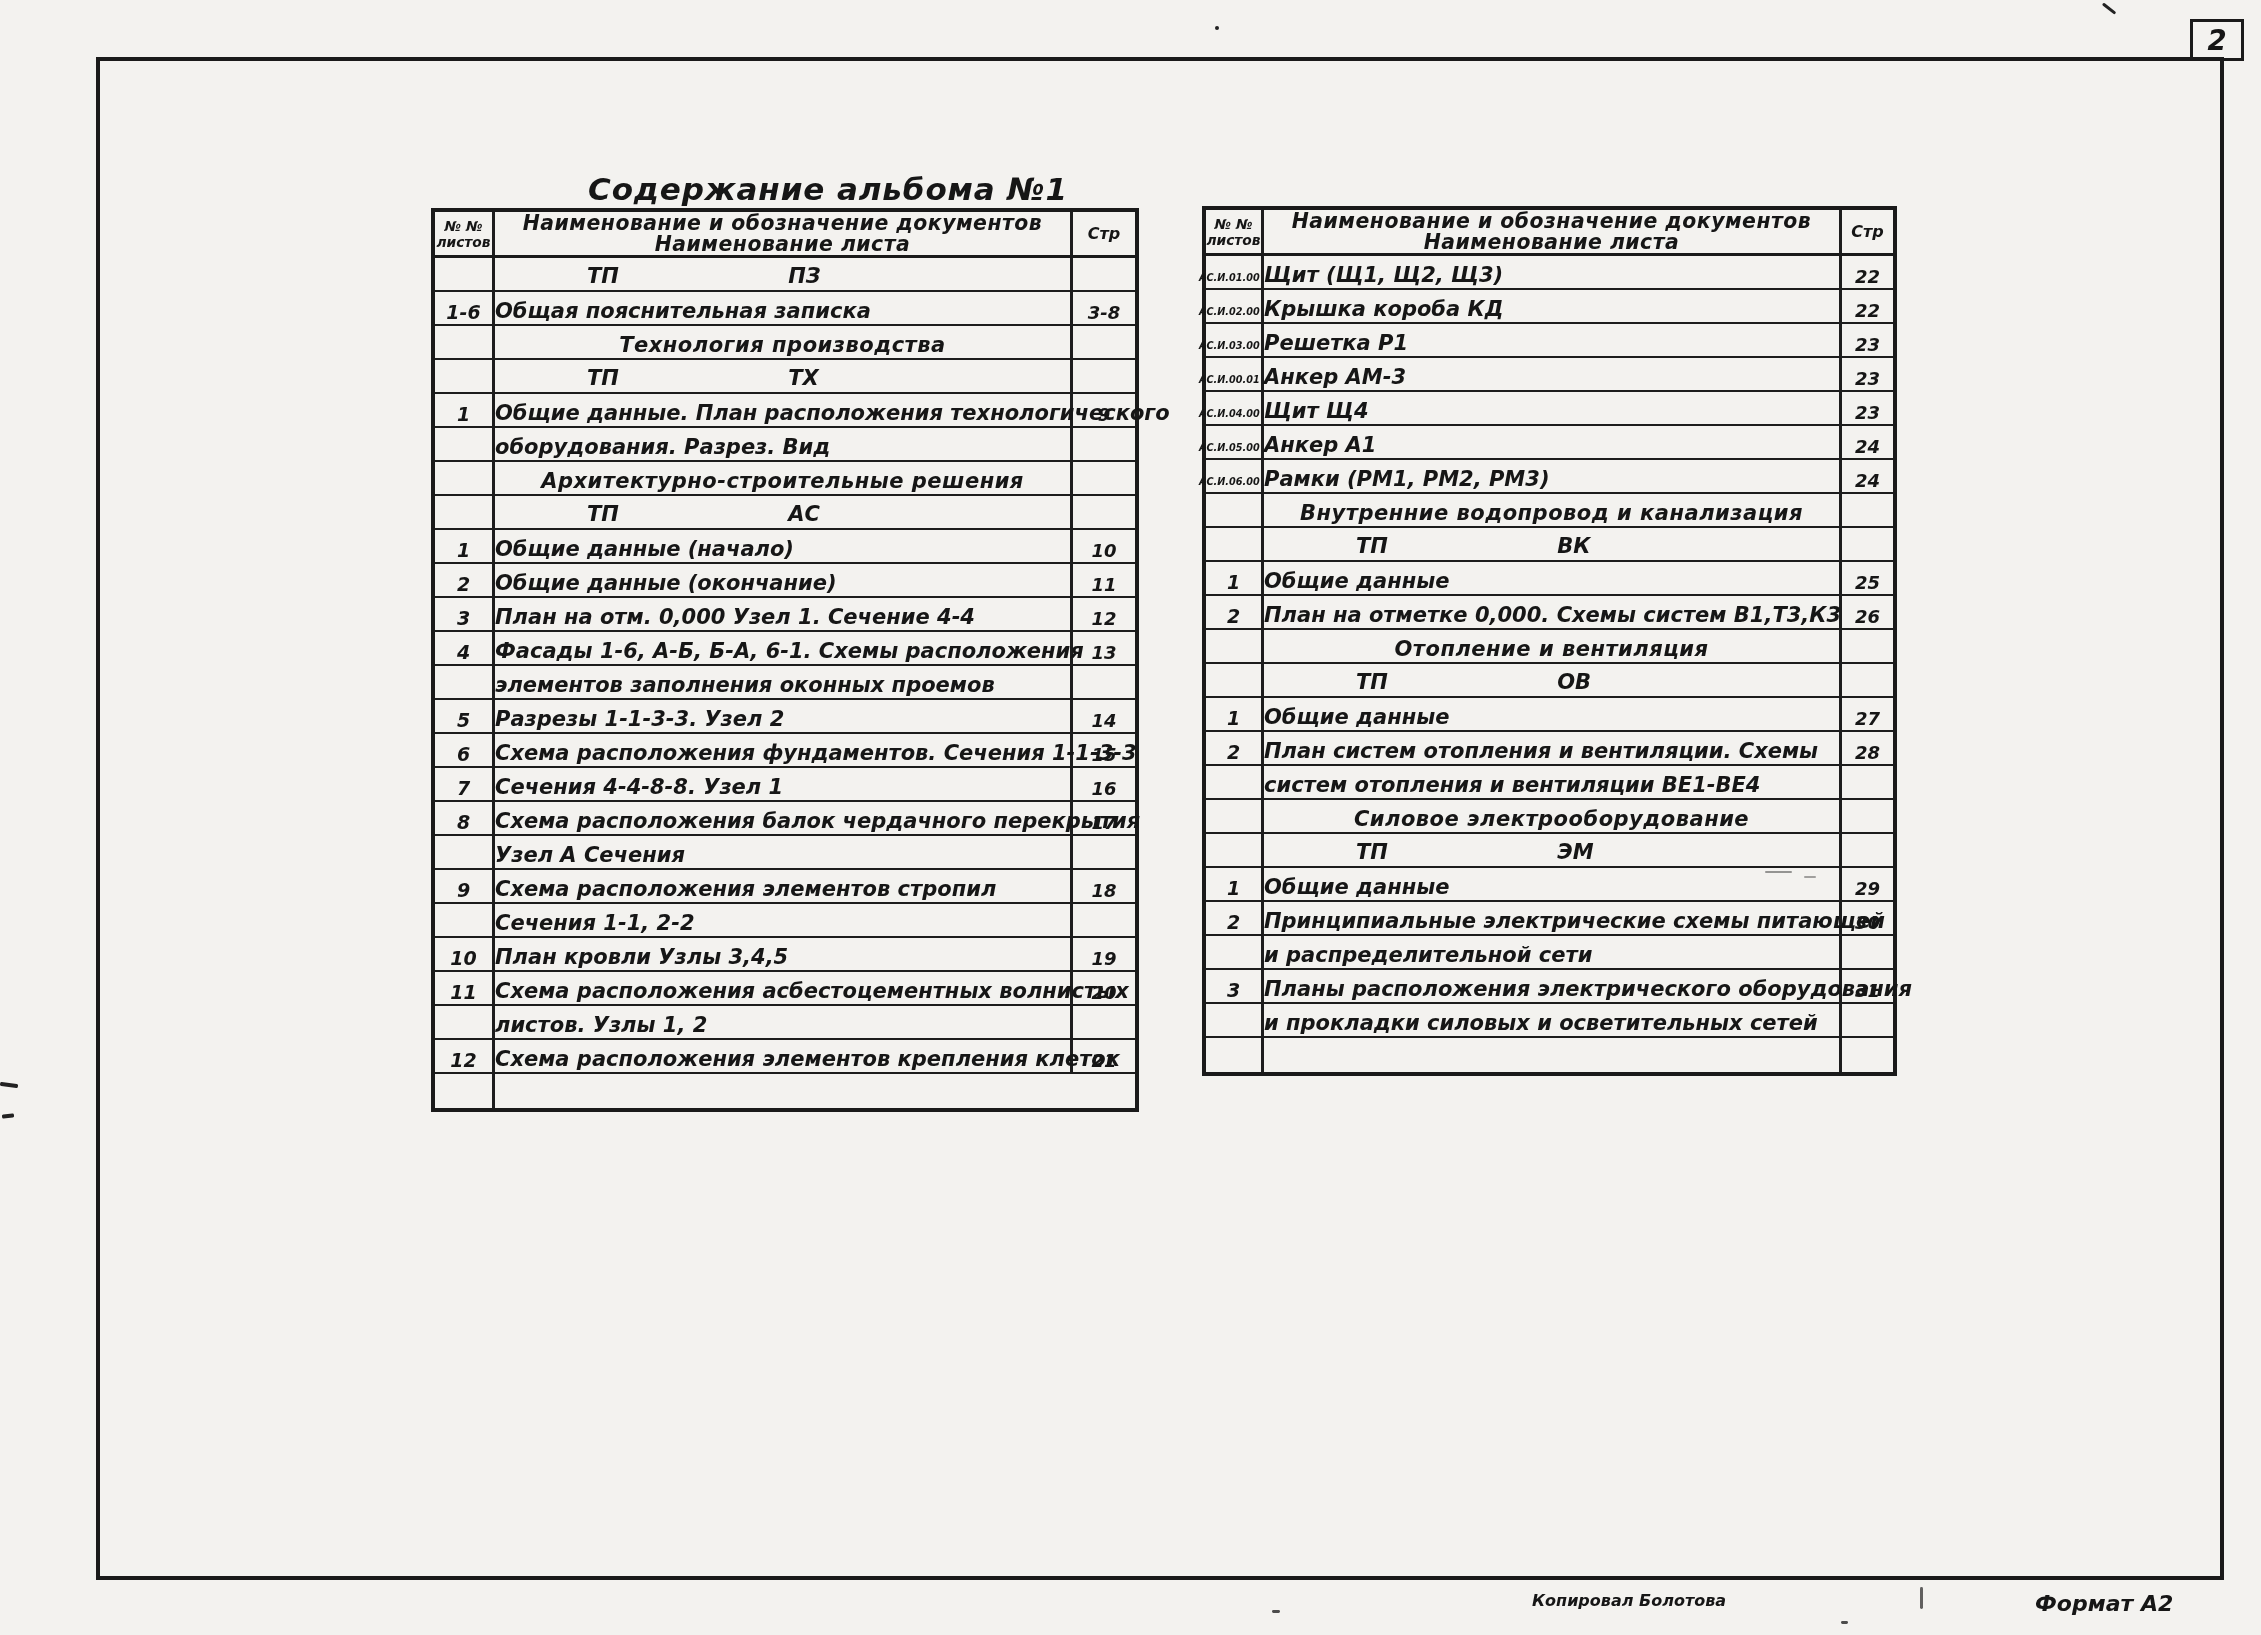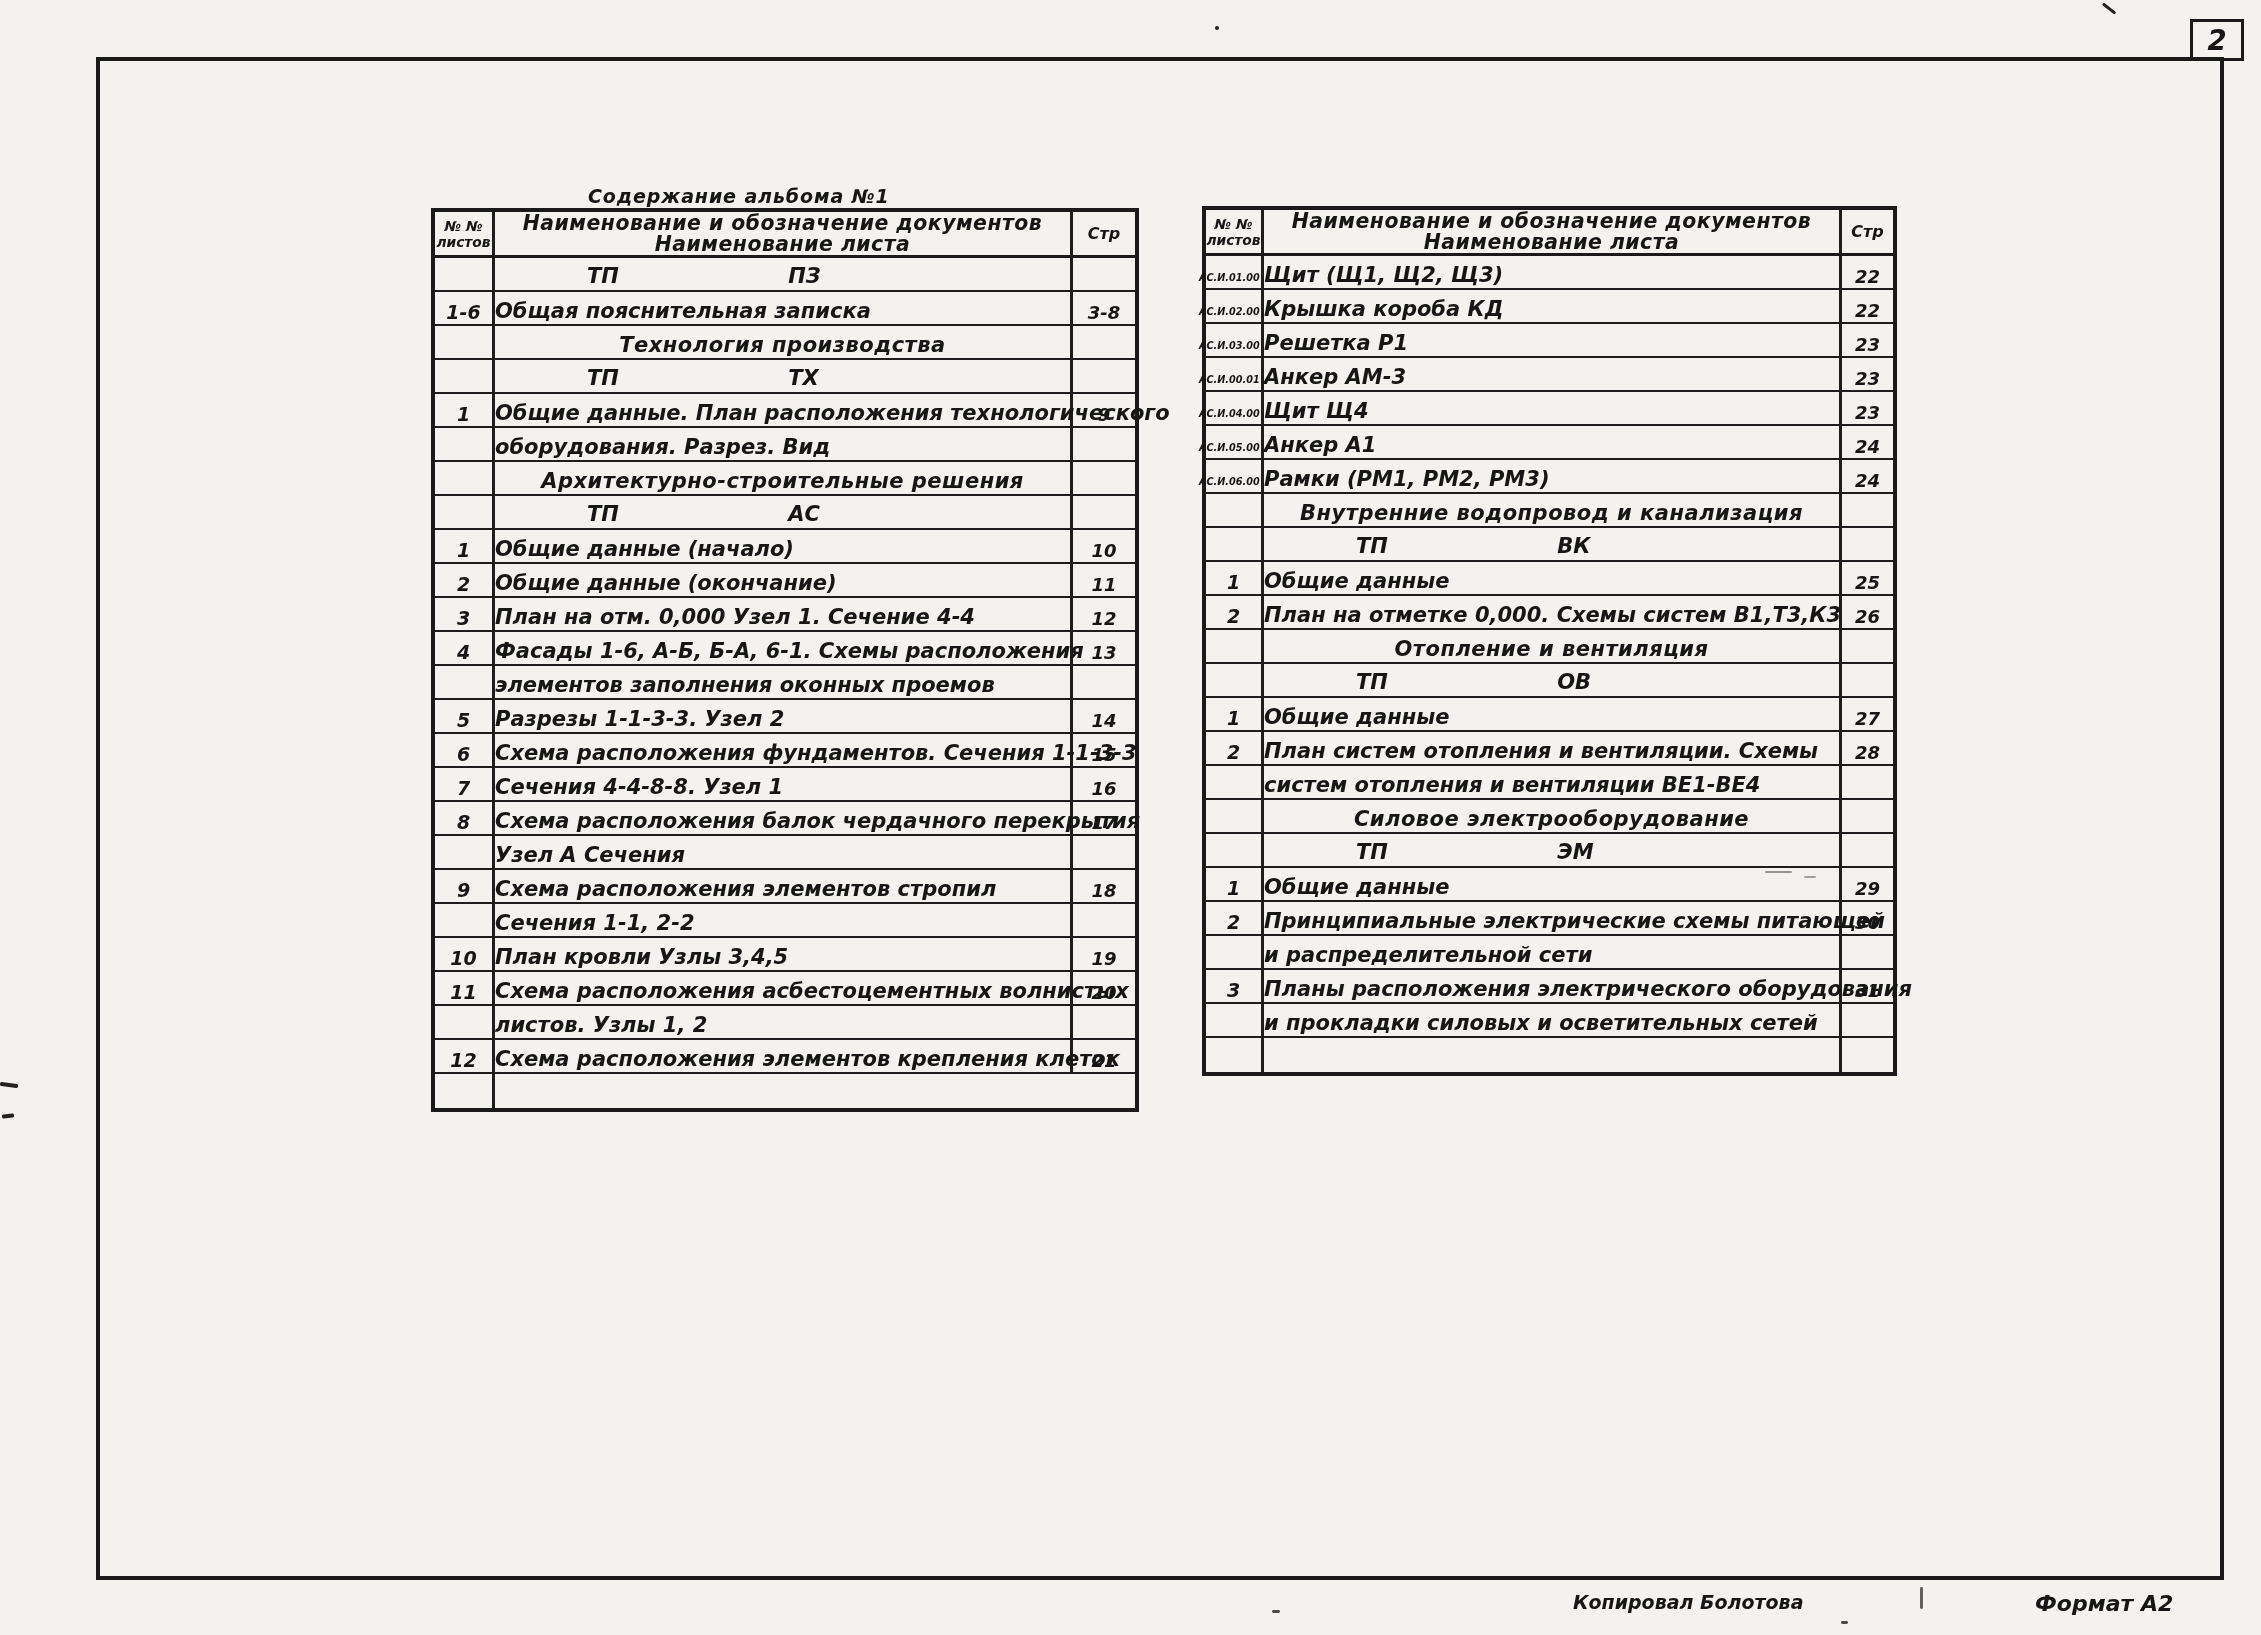--- a/index.html
+++ b/index.html
@@ -13,21 +13,21 @@
   
   .frame{position:absolute;left:96px;top:57px;width:2128px;height:1523px;
          border:4.3px solid #1a1a1a;box-sizing:border-box;}
 
   
   .sheet-box{position:absolute;left:2190px;top:19px;width:54px;height:42px;
              border:3.3px solid #1a1a1a;box-sizing:border-box;
              display:flex;align-items:center;justify-content:center;
              font-size:27.5px;}
 
-  .doc-title{position:absolute;left:588px;top:185px;font-size:19px;letter-spacing:0.9px;white-space:nowrap;}
+  .doc-title{position:absolute;left:588px;top:171px;font-size:31px;letter-spacing:0.9px;white-space:nowrap;}
 
   
   .toc{position:absolute;border:4.7px solid #1a1a1a;box-sizing:border-box;background:transparent;}
   .toc-left{left:431px;top:208px;width:708px;}
   .toc-right{left:1202px;top:206px;width:695px;}
 
   .trow{display:grid;height:34px;border-bottom:2.4px solid #1d1d1d;box-sizing:border-box;}
   .toc-left  .trow{grid-template-columns:60px 578px 1fr;}
   .toc-right .trow{grid-template-columns:58px 578px 1fr;}
   .trow:last-child{border-bottom:none;}
@@ -47,21 +47,21 @@
   .r-codepair .c-name{position:relative;padding-left:0;}
   .cp1{position:absolute;left:16%;bottom:2.4px;}
   .cp2{position:absolute;left:51%;bottom:2.4px;}
 
   .thead .cell{flex-direction:column;align-items:center;justify-content:center;padding-bottom:0;}
   .h-num div{font-size:13.8px;line-height:16px;}
   .h-name div{font-size:20.4px;line-height:21px;white-space:nowrap;letter-spacing:0.5px;}
   .h-page div{font-size:16px;}
 
   
-  .footer-copy{position:absolute;left:1573px;top:1591px;font-size:19px;white-space:nowrap;}
+  .footer-copy{position:absolute;left:1532px;top:1591px;font-size:16px;white-space:nowrap;}
   .footer-format{position:absolute;left:2035px;top:1591px;font-size:22px;white-space:nowrap;}
 
   
   .speck{position:absolute;background:#222;border-radius:1.4px;}
   .sp1{left:0;top:1083px;width:18px;height:4.3px;transform:rotate(8deg);}
   .sp2{left:1.9px;top:1114px;width:12.3px;height:3.8px;transform:rotate(-6deg);}
   .sp3{left:2101px;top:6.6px;width:16px;height:3.3px;transform:rotate(38deg);}
   .sp4{left:1215px;top:26px;width:4.3px;height:4.3px;border-radius:50%;}
   .sp5{left:1272px;top:1610px;width:7.6px;height:2.8px;opacity:.8;}
   .sp6{left:1841px;top:1621px;width:6.6px;height:2.8px;opacity:.8;}

